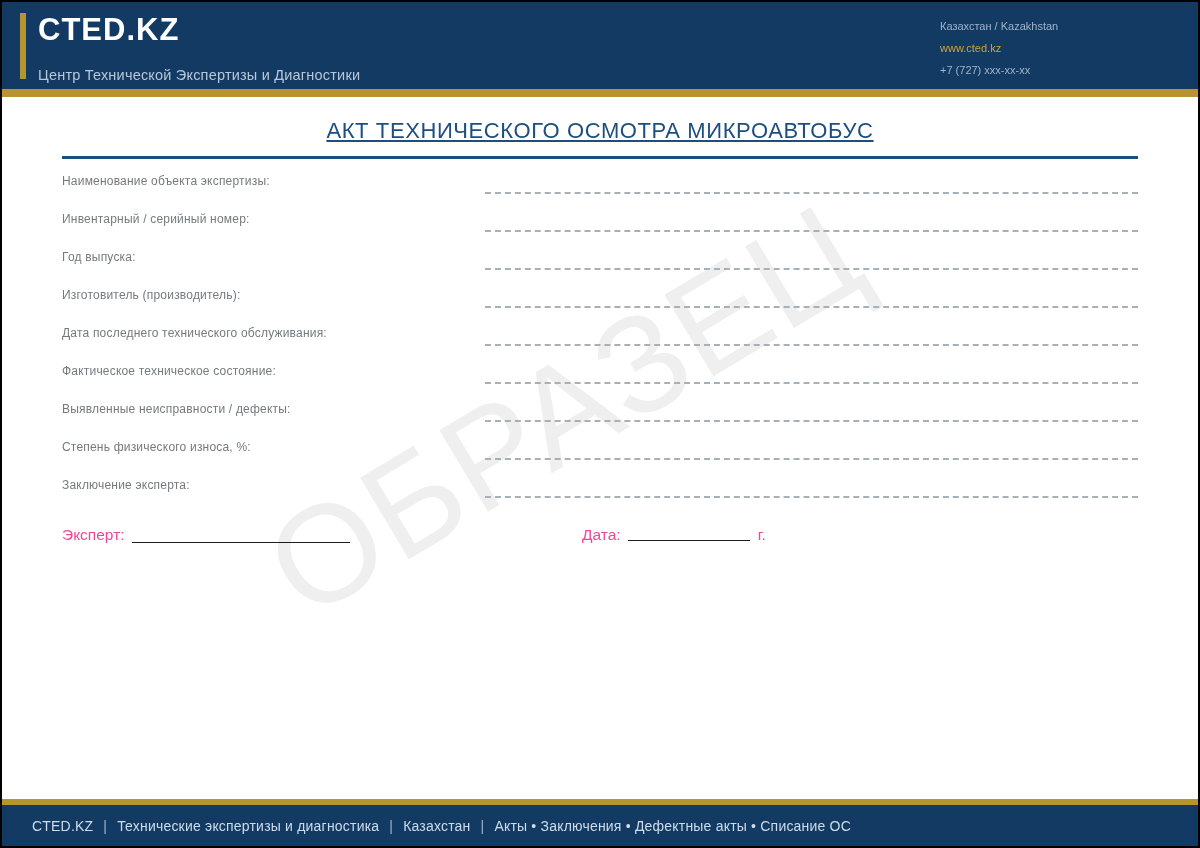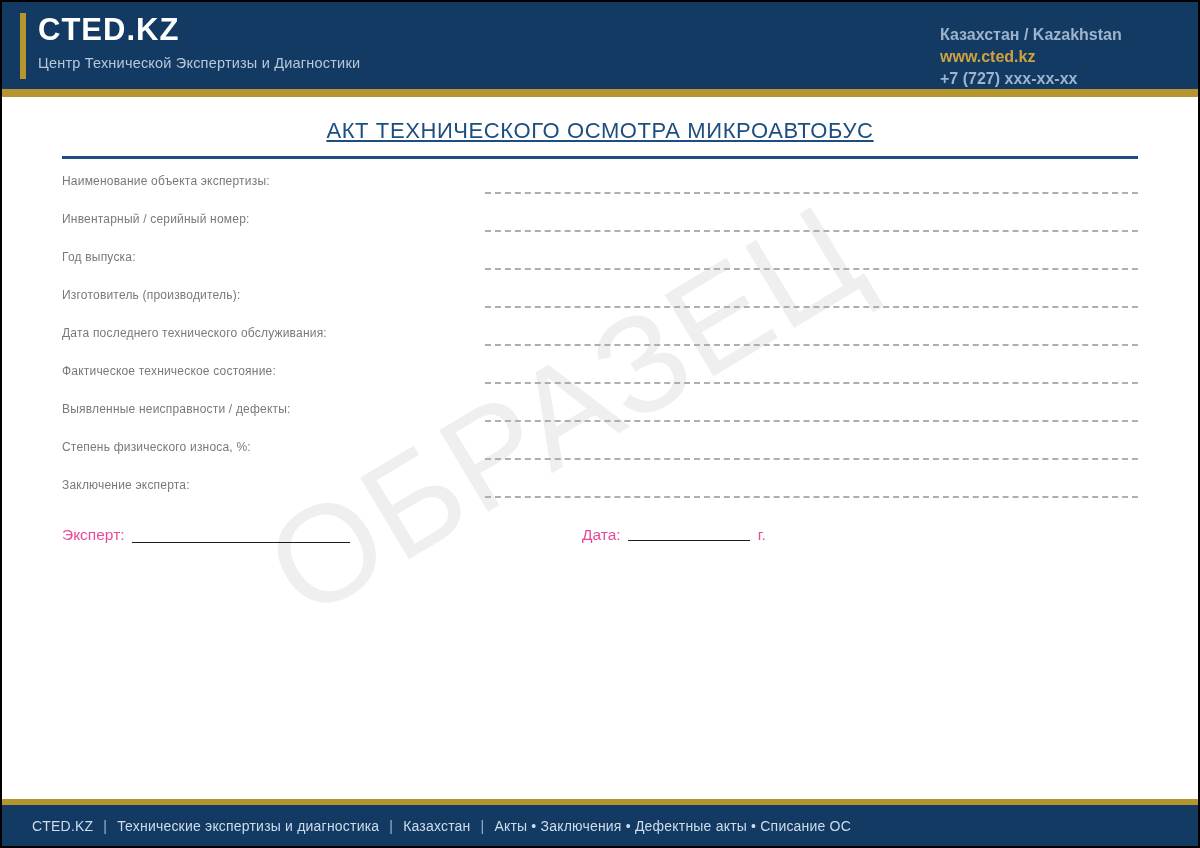--- a/index.html
+++ b/index.html
@@ -16,22 +16,22 @@
 
   
   .header {
     height:87px;
     background:var(--navy,#123a63);
     position:relative;
   }
   .brand { position:absolute; left:18px; top:11px; display:flex; }
   .brand-bar { width:6px; height:66px; background:var(--gold,#b6952f); margin-right:12px; }
   .logo { font-size:31px; font-weight:bold; color:#ffffff; letter-spacing:1px; line-height:34px; }
-  .subtitle { font-size:14.5px; color:#b9c8d9; margin-top:8px; letter-spacing:0.2px; }
-  .contact { position:absolute; left:938px; top:22px; font-size:16px; line-height:22px;font-weight:bold; }
+  .subtitle { font-size:14.5px; color:#b9c8d9; margin-top:20px; letter-spacing:0.2px; }
+  .contact { position:absolute; left:938px; top:13px; font-size:11px; line-height:22px; }
   .contact .muted { color:#9fb3cb; }
   .contact .website { color:var(--website_gold,#cfa23d); cursor:pointer; }
 
   .gold-strip { height:8px; background:var(--gold,#b6952f); }
 
   
   .doc-title {
     margin-top:21px; text-align:center;
     color:var(--title_blue,#1d4e7f);
     font-size:22px; letter-spacing:0.6px; font-weight:400;

